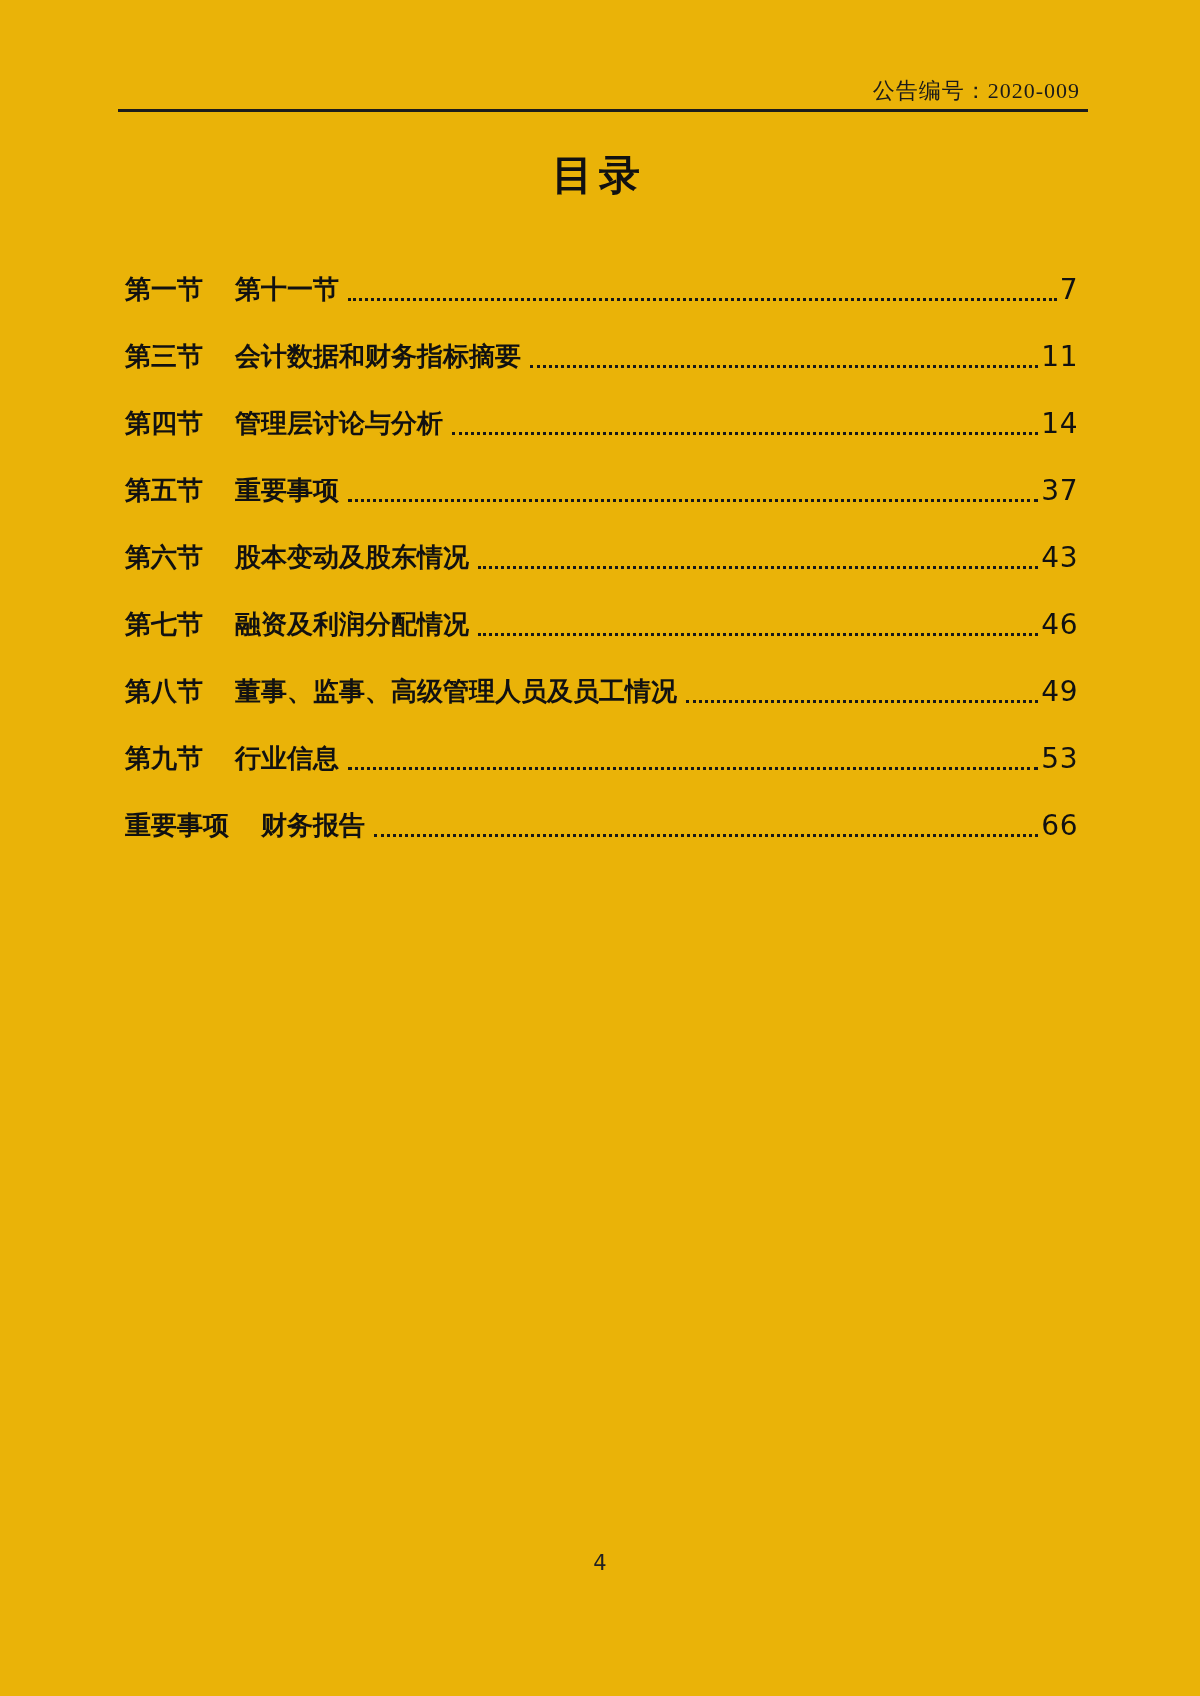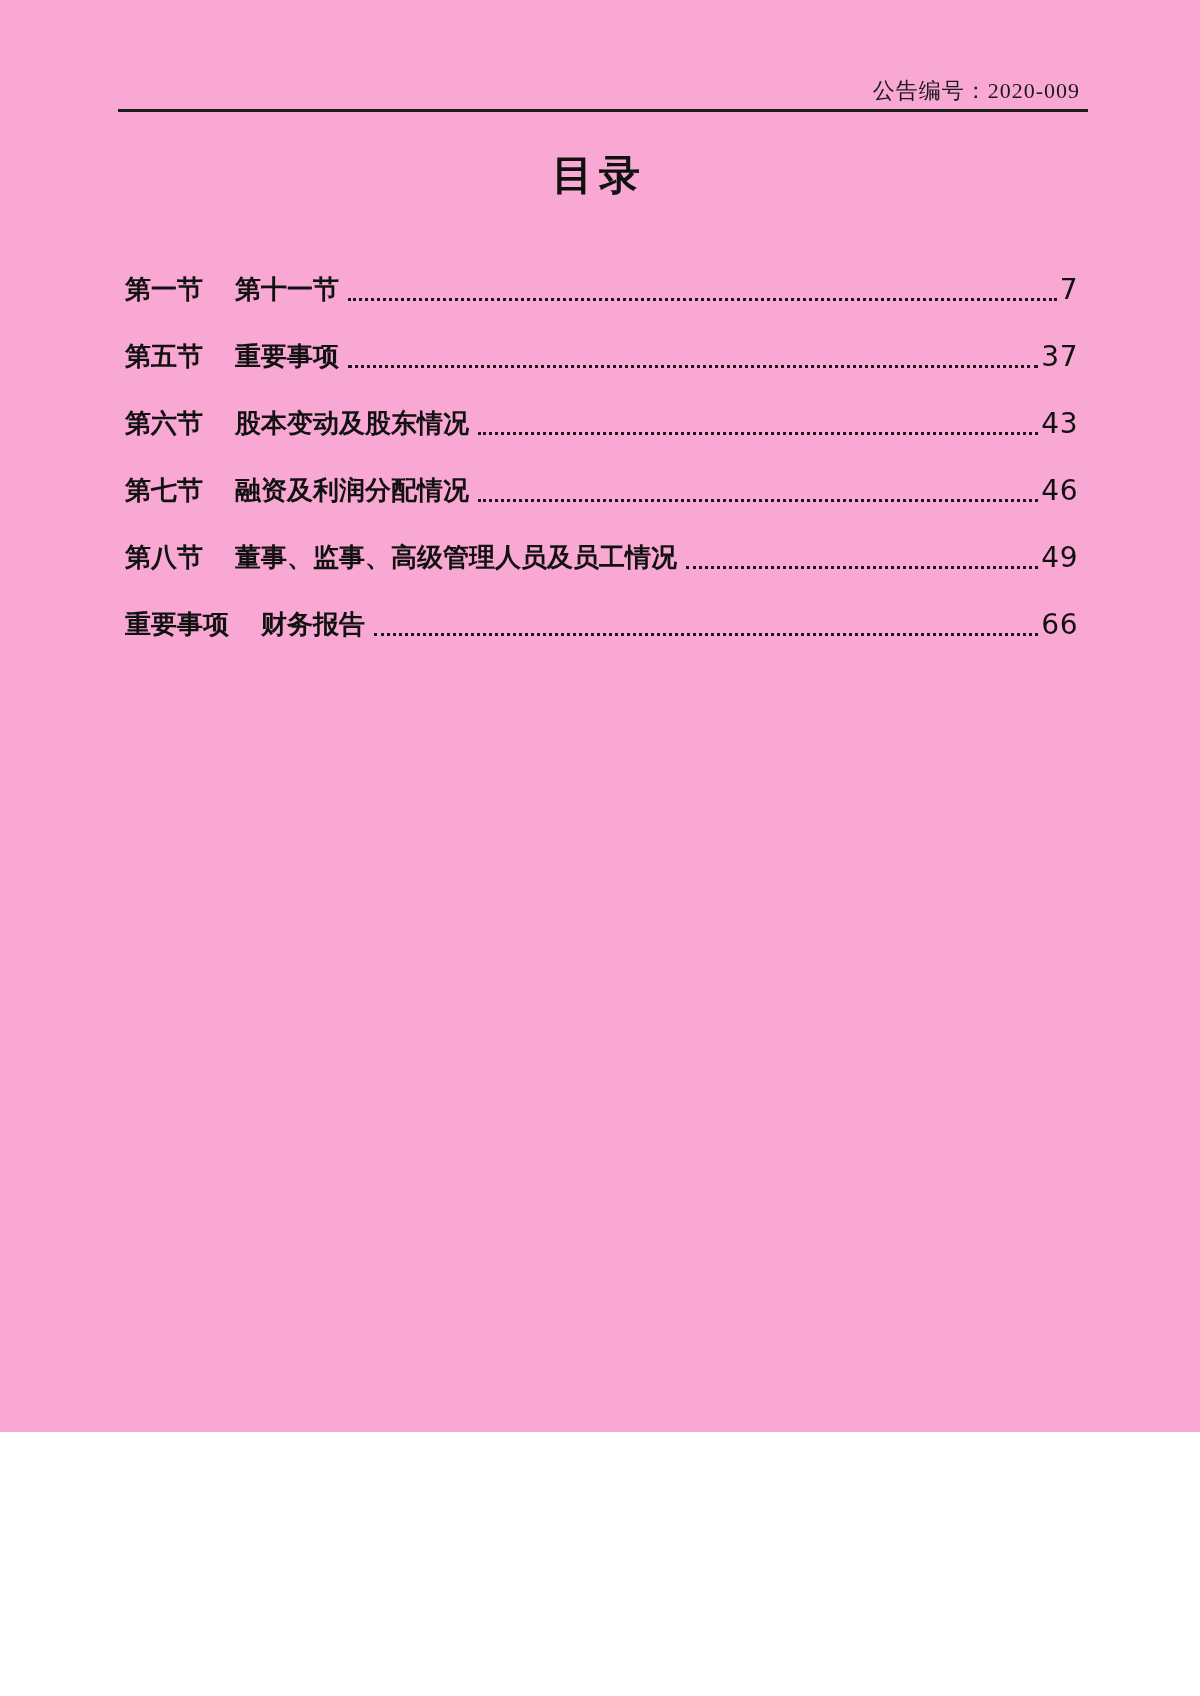--- a/index.html
+++ b/index.html
@@ -3,23 +3,23 @@
 <meta charset="utf-8">
 <style>
   html, body {
     margin: 0;
     padding: 0;
     background: #ffffff;
   }
   .page {
     position: relative;
     width: 1200px;
-    height: 1432px;
+    height: 1696px;
     margin: 0 auto;
-    background: #f9a8d4;
+    background: #eab308;
     color: #1a1a1a;
     font-family: "Liberation Serif", serif;
     overflow: hidden;
     text-decoration: underline;
   }
 
   
   .header-notice {
     position: absolute;
     top: 76px;
@@ -119,21 +119,33 @@
 
   <div class="toc" id="toc-list">
     <div class="toc-row">
       <span class="toc-section">第一节</span>
       <span class="toc-title">第十一节</span>
       <span class="toc-dots"></span>
       <span class="toc-page">7</span>
     </div>
 
 
+    <div class="toc-row">
+      <span class="toc-section">第三节</span>
+      <span class="toc-title">会计数据和财务指标摘要</span>
+      <span class="toc-dots"></span>
+      <span class="toc-page">11</span>
+    </div>
 
+    <div class="toc-row">
+      <span class="toc-section">第四节</span>
+      <span class="toc-title">管理层讨论与分析</span>
+      <span class="toc-dots"></span>
+      <span class="toc-page">14</span>
+    </div>
 
     <div class="toc-row">
       <span class="toc-section">第五节</span>
       <span class="toc-title">重要事项</span>
       <span class="toc-dots"></span>
       <span class="toc-page">37</span>
     </div>
 
     <div class="toc-row">
       <span class="toc-section">第六节</span>
@@ -149,20 +161,26 @@
       <span class="toc-page">46</span>
     </div>
 
     <div class="toc-row">
       <span class="toc-section">第八节</span>
       <span class="toc-title">董事、监事、高级管理人员及员工情况</span>
       <span class="toc-dots"></span>
       <span class="toc-page">49</span>
     </div>
 
+    <div class="toc-row">
+      <span class="toc-section">第九节</span>
+      <span class="toc-title">行业信息</span>
+      <span class="toc-dots"></span>
+      <span class="toc-page">53</span>
+    </div>
 
 
     <div class="toc-row">
       <span class="toc-section">重要事项</span>
       <span class="toc-title">财务报告</span>
       <span class="toc-dots"></span>
       <span class="toc-page">66</span>
     </div>
   </div>
 

